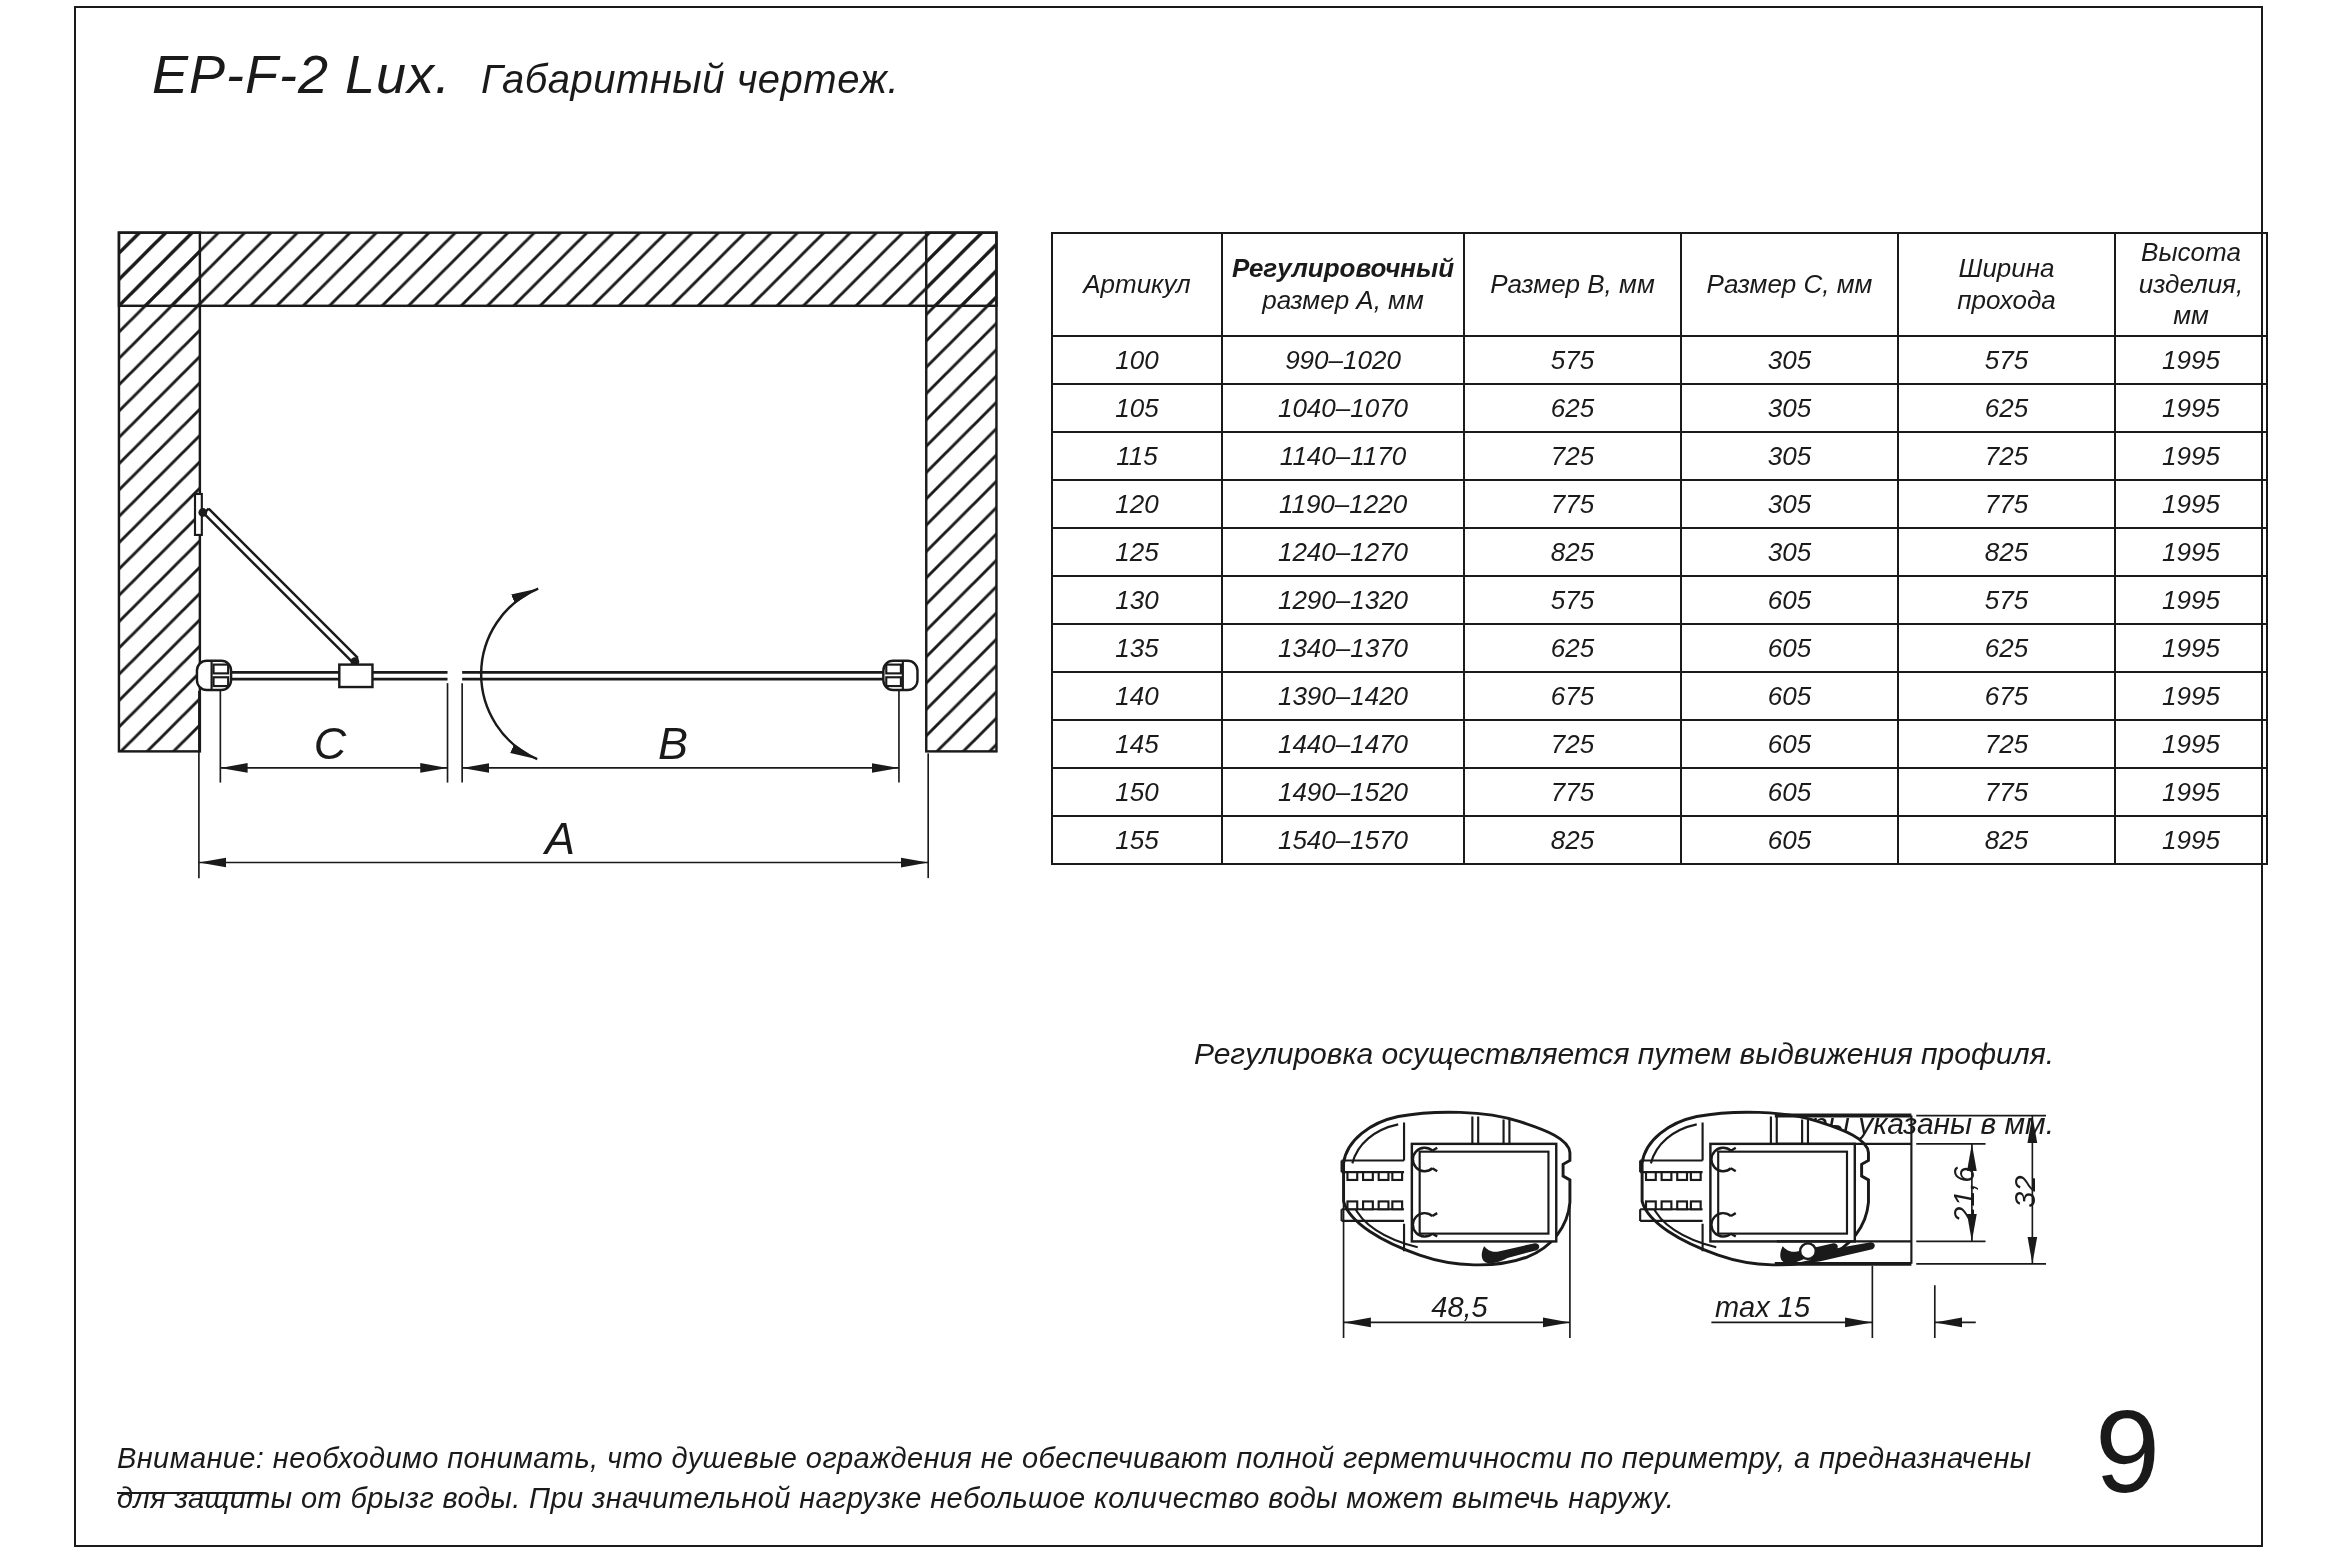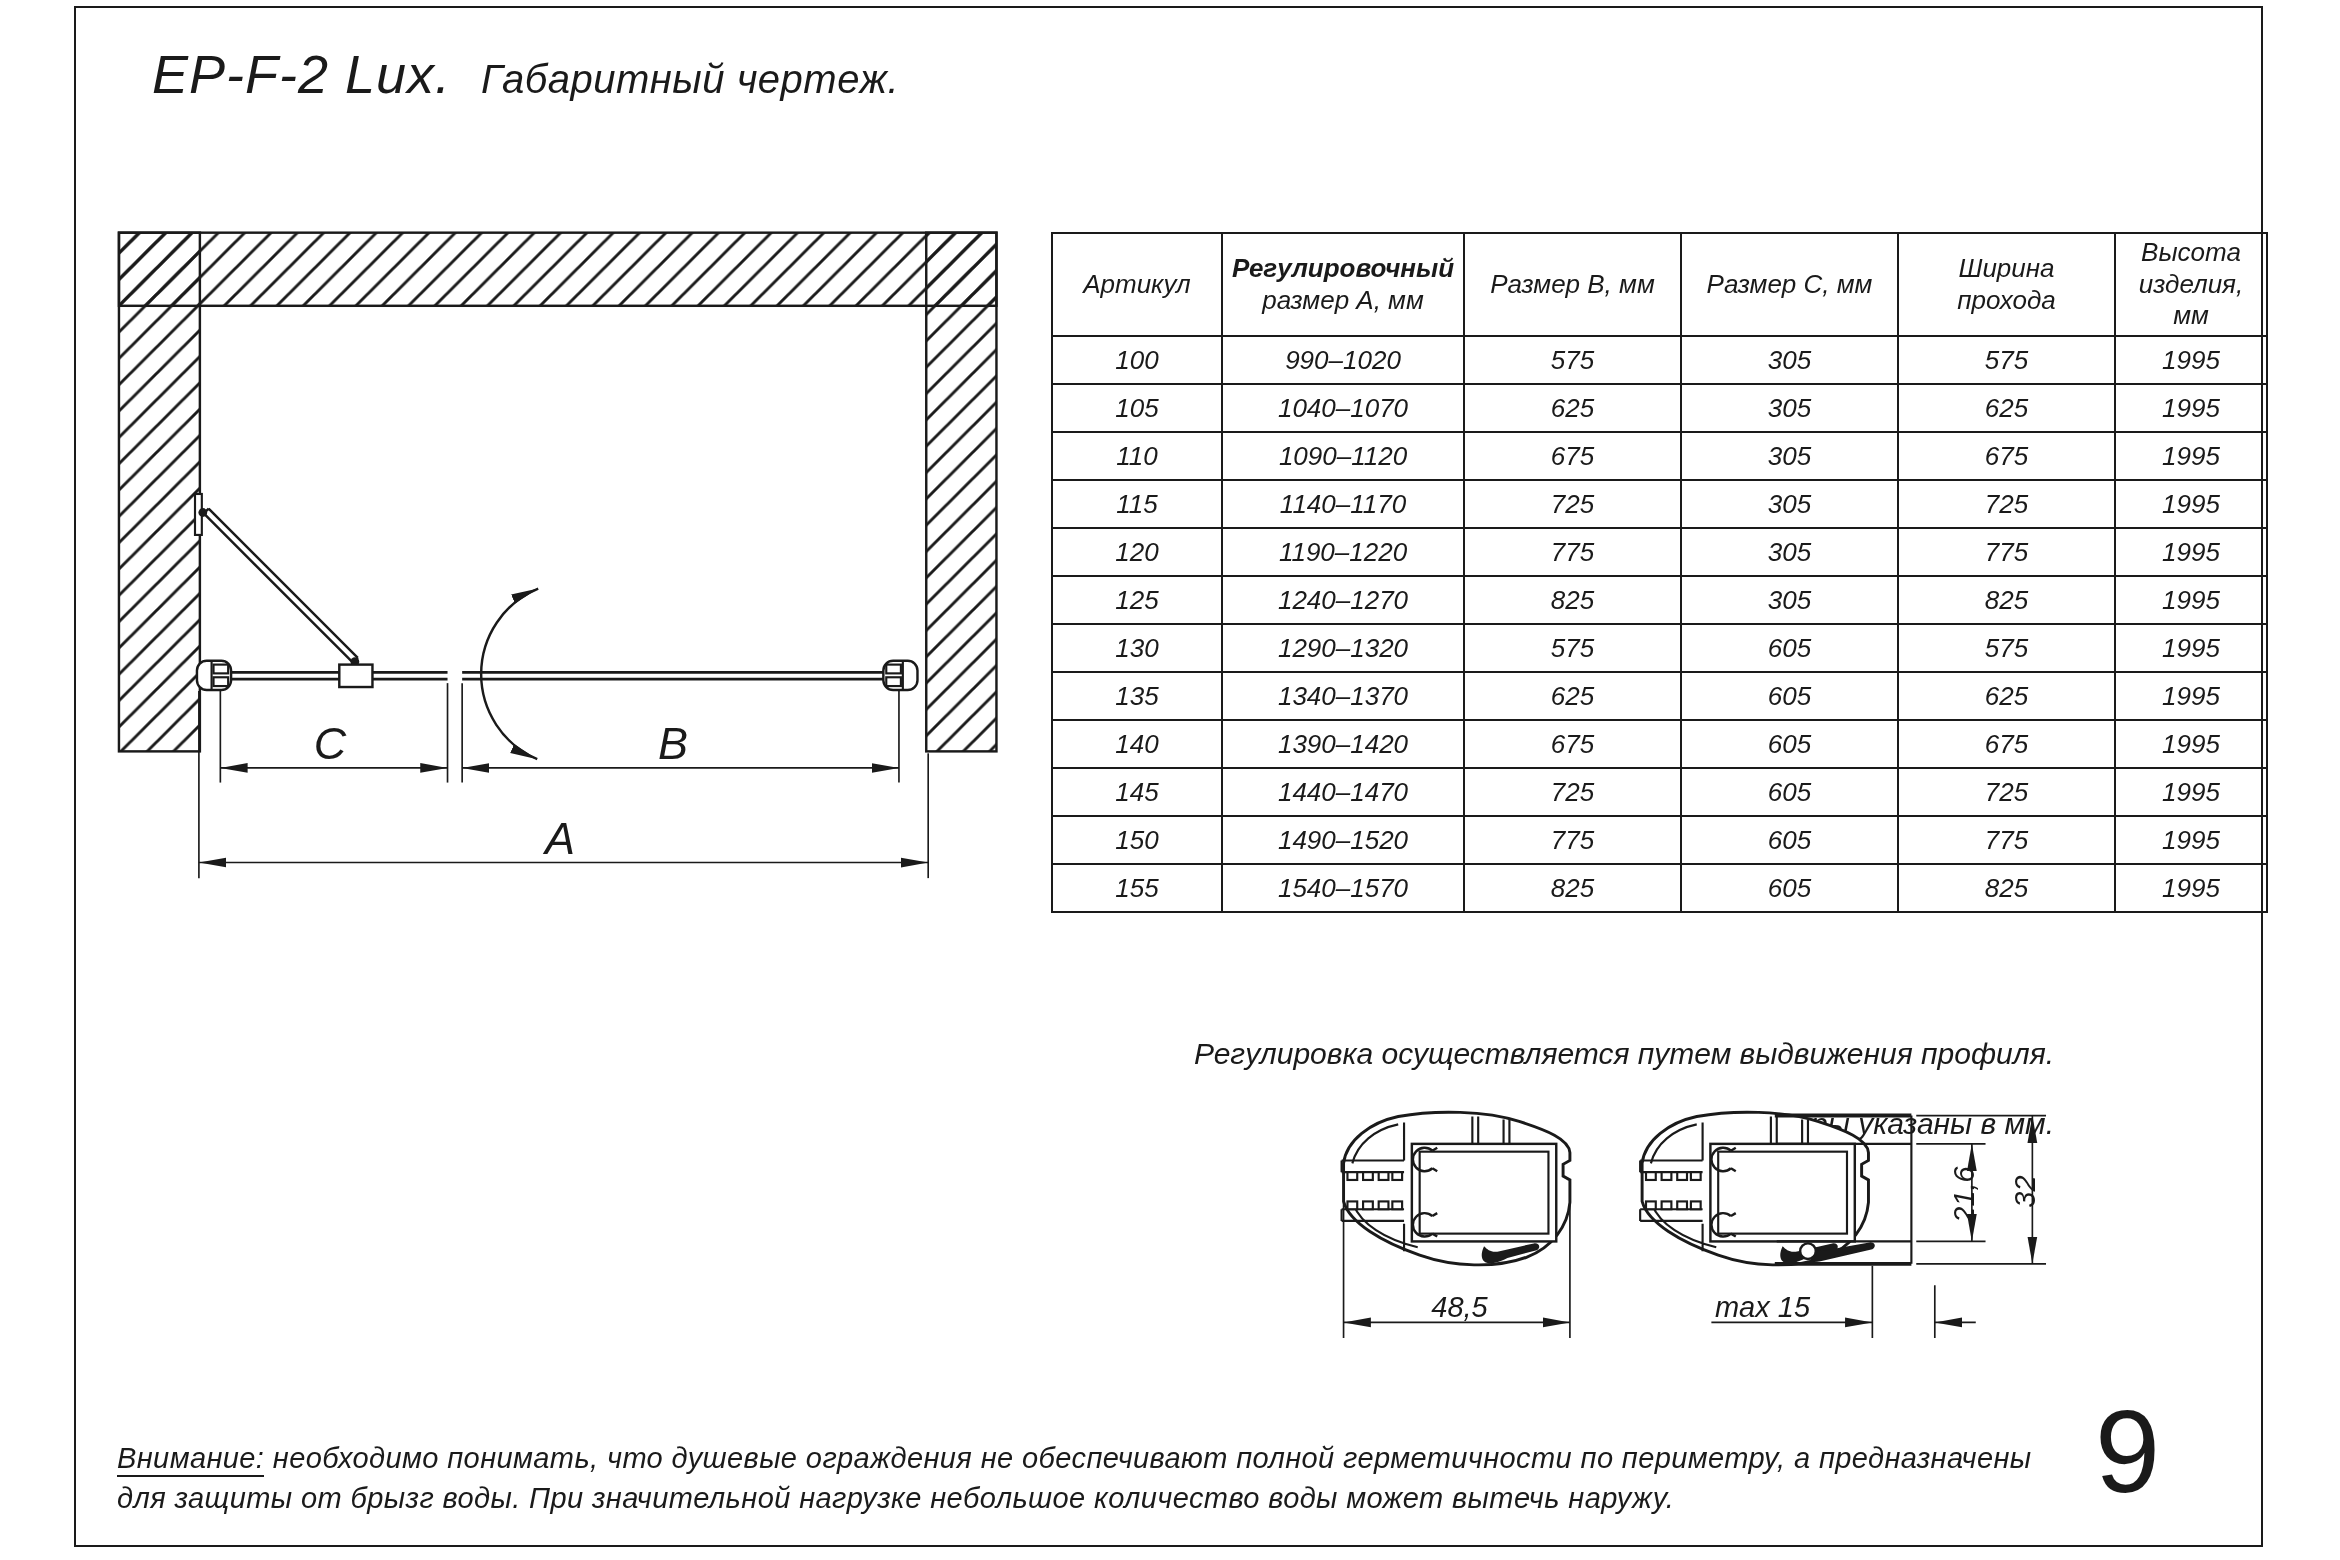--- a/index.html
+++ b/index.html
@@ -27,21 +27,21 @@
   .note{left:1170px;width:884px;text-align:right;font-style:italic;font-size:30px;white-space:nowrap;margin-top:40px;}
   #note1{top:997px;} #note2{top:1067px;}
   
   .dim{font-style:italic;text-align:center;white-space:nowrap;}
   .dim.plan{font-size:45px;width:78px;}
   .dim.prof{font-size:29px;width:107px;}
   .rot{transform:rotate(-90deg);}
   
   #warning{left:117px;top:1438px;font-style:italic;font-size:29px;line-height:1.38;
     letter-spacing:0.4px;white-space:nowrap;}
-  #warning .ul{border-bottom:2.9px solid var(--ink);padding-bottom:1px;}
+  #warning .ul{border-bottom:2.9px solid var(--ink);padding-bottom:18px;}
   
   #pagenum{left:2095px;top:1393px;font-size:117px;line-height:1;}
   
   .o{stroke:var(--ink);stroke-width:3;fill:var(--paper);}
   .h{fill:url(#hatch);stroke:var(--ink);stroke-width:2.5;}
   .t{stroke:var(--ink);stroke-width:2.8;fill:none;}
   .s2{stroke:var(--ink);stroke-width:2.2;fill:none;}
   .s25{stroke:var(--ink);stroke-width:2.5;fill:none;}
   .s4{stroke:var(--ink);stroke-width:4;fill:none;}
   .d{stroke:var(--ink);stroke-width:1.7;fill:none;}
@@ -156,28 +156,20 @@
       </tr>
       <tr>
         <td>105</td>
         <td>1040–1070</td>
         <td>625</td>
         <td>305</td>
         <td>625</td>
         <td>1995</td>
       </tr>
       <tr>
-        <td>110</td>
-        <td>1090–1120</td>
-        <td>675</td>
-        <td>305</td>
-        <td>675</td>
-        <td>1995</td>
-      </tr>
-      <tr>
         <td>115</td>
         <td>1140–1170</td>
         <td>725</td>
         <td>305</td>
         <td>725</td>
         <td>1995</td>
       </tr>
       <tr>
         <td>120</td>
         <td>1190–1220</td>

